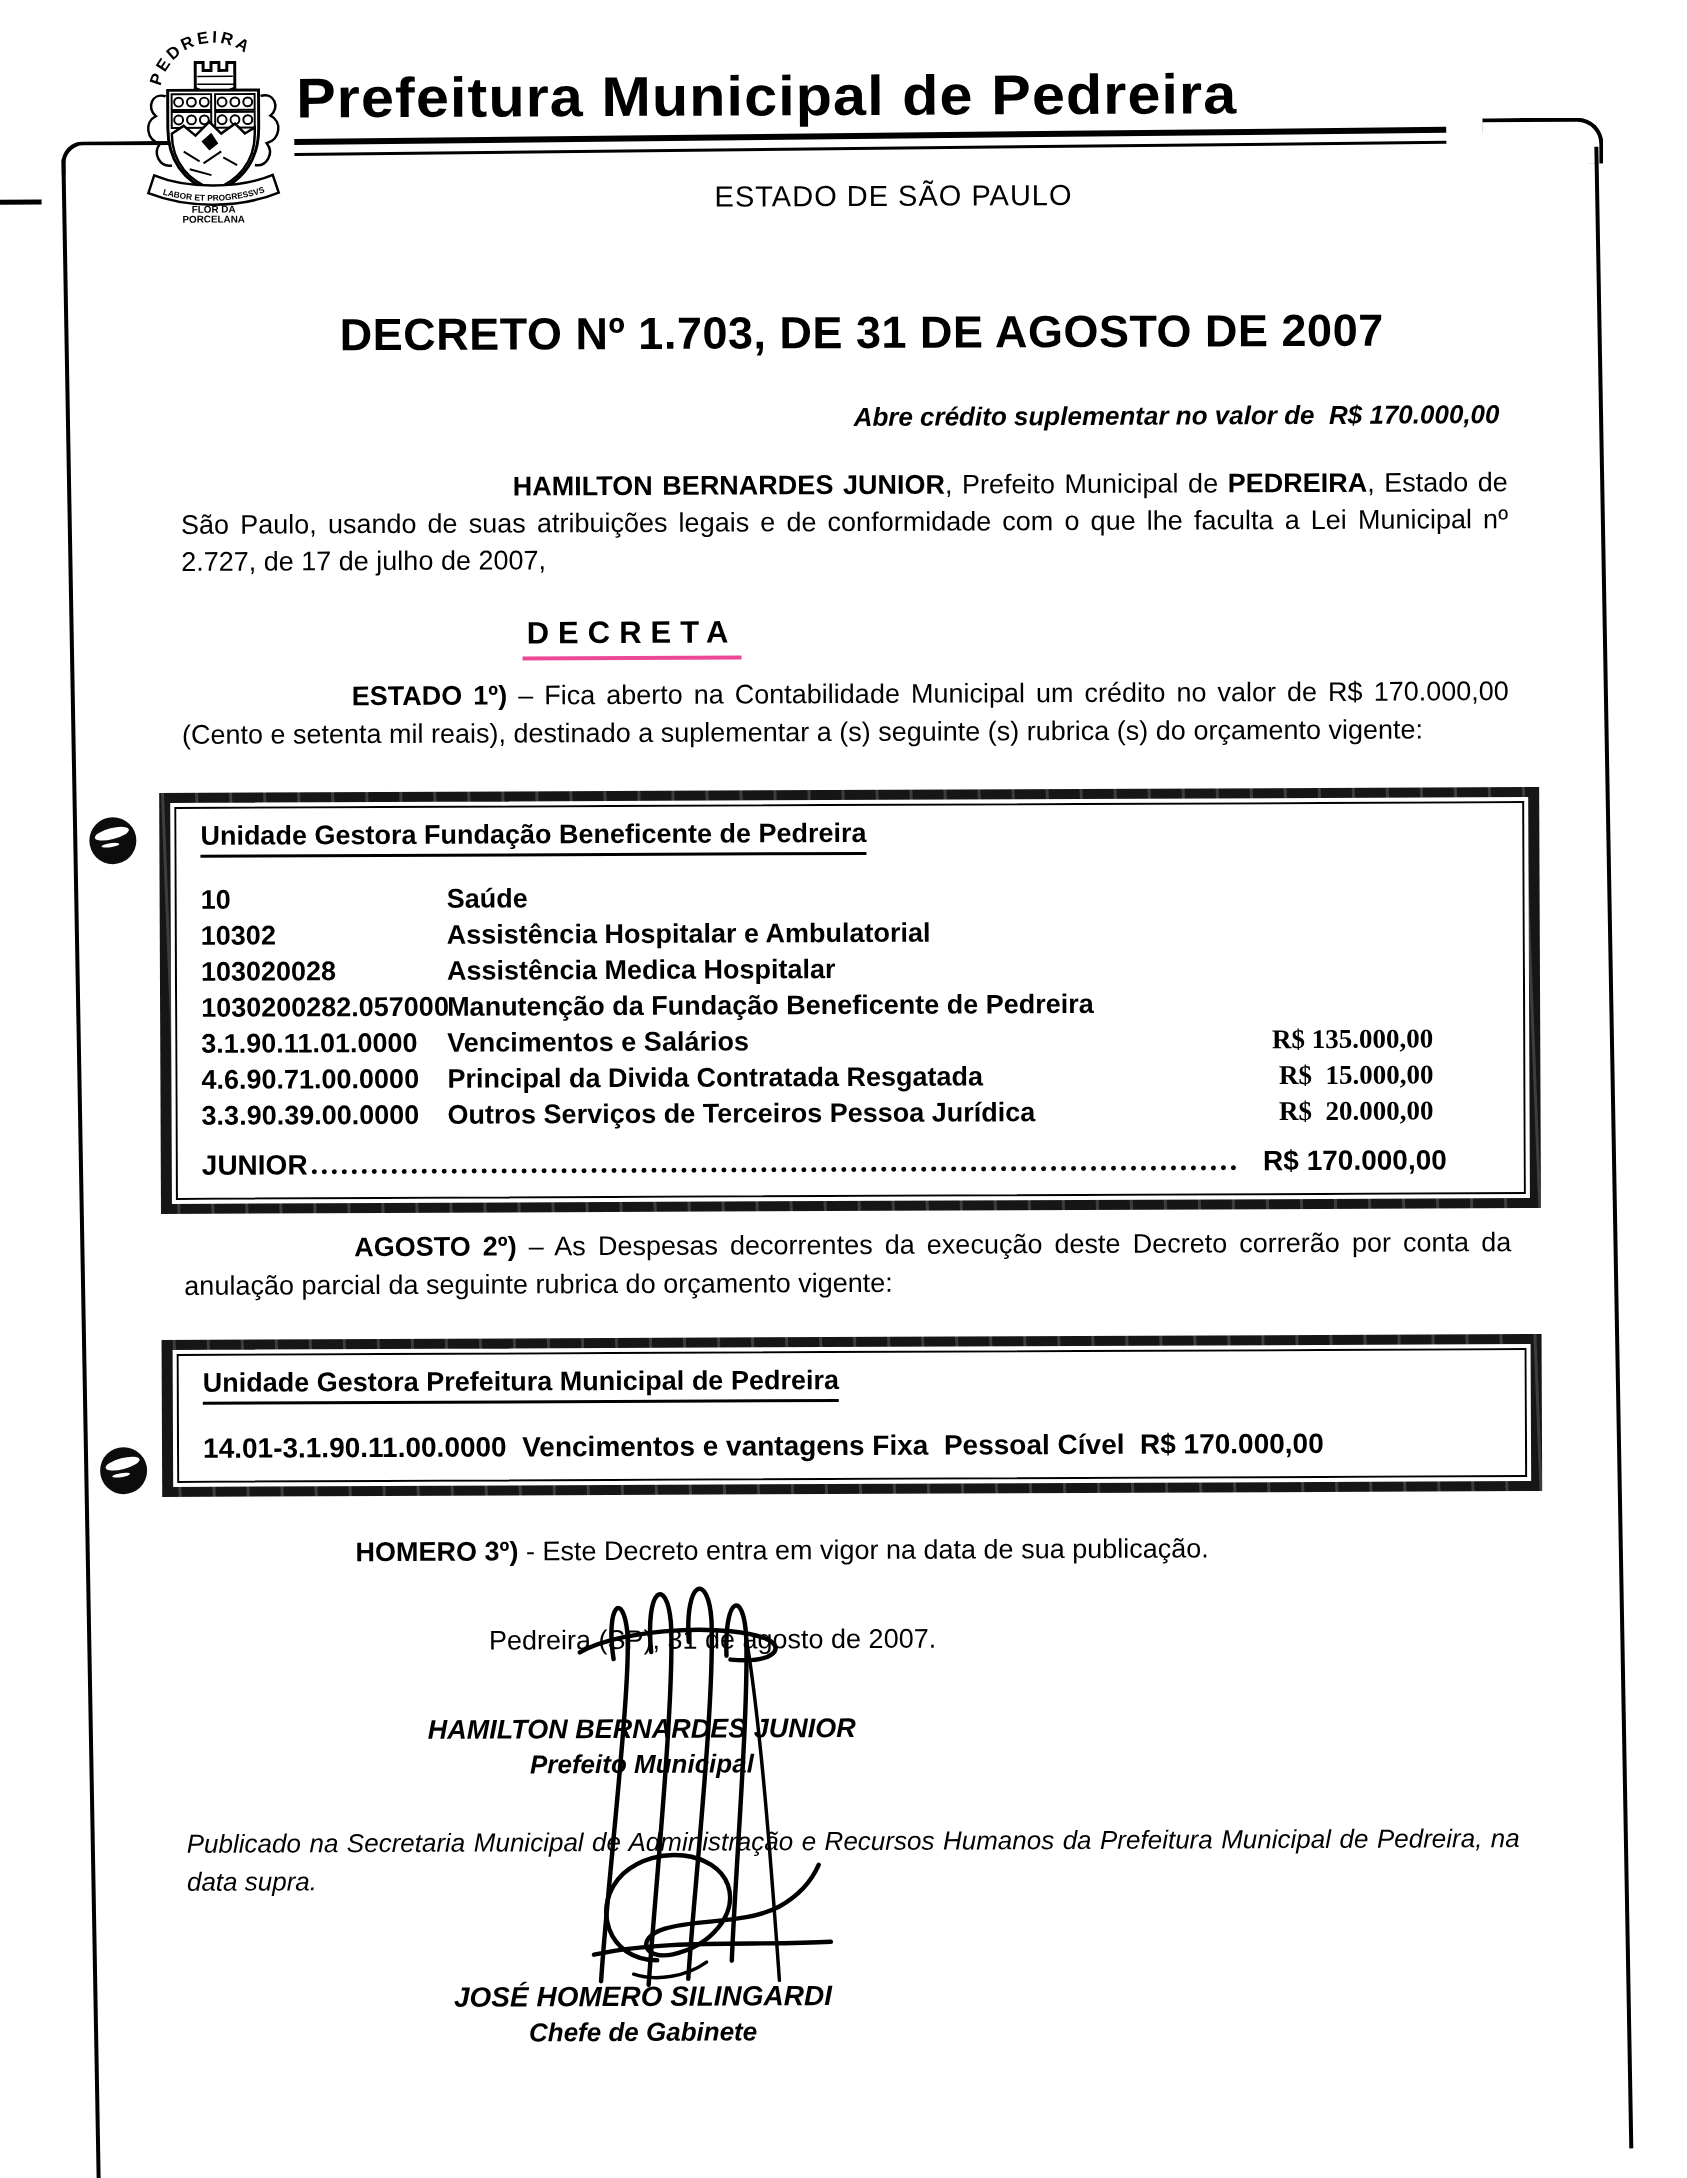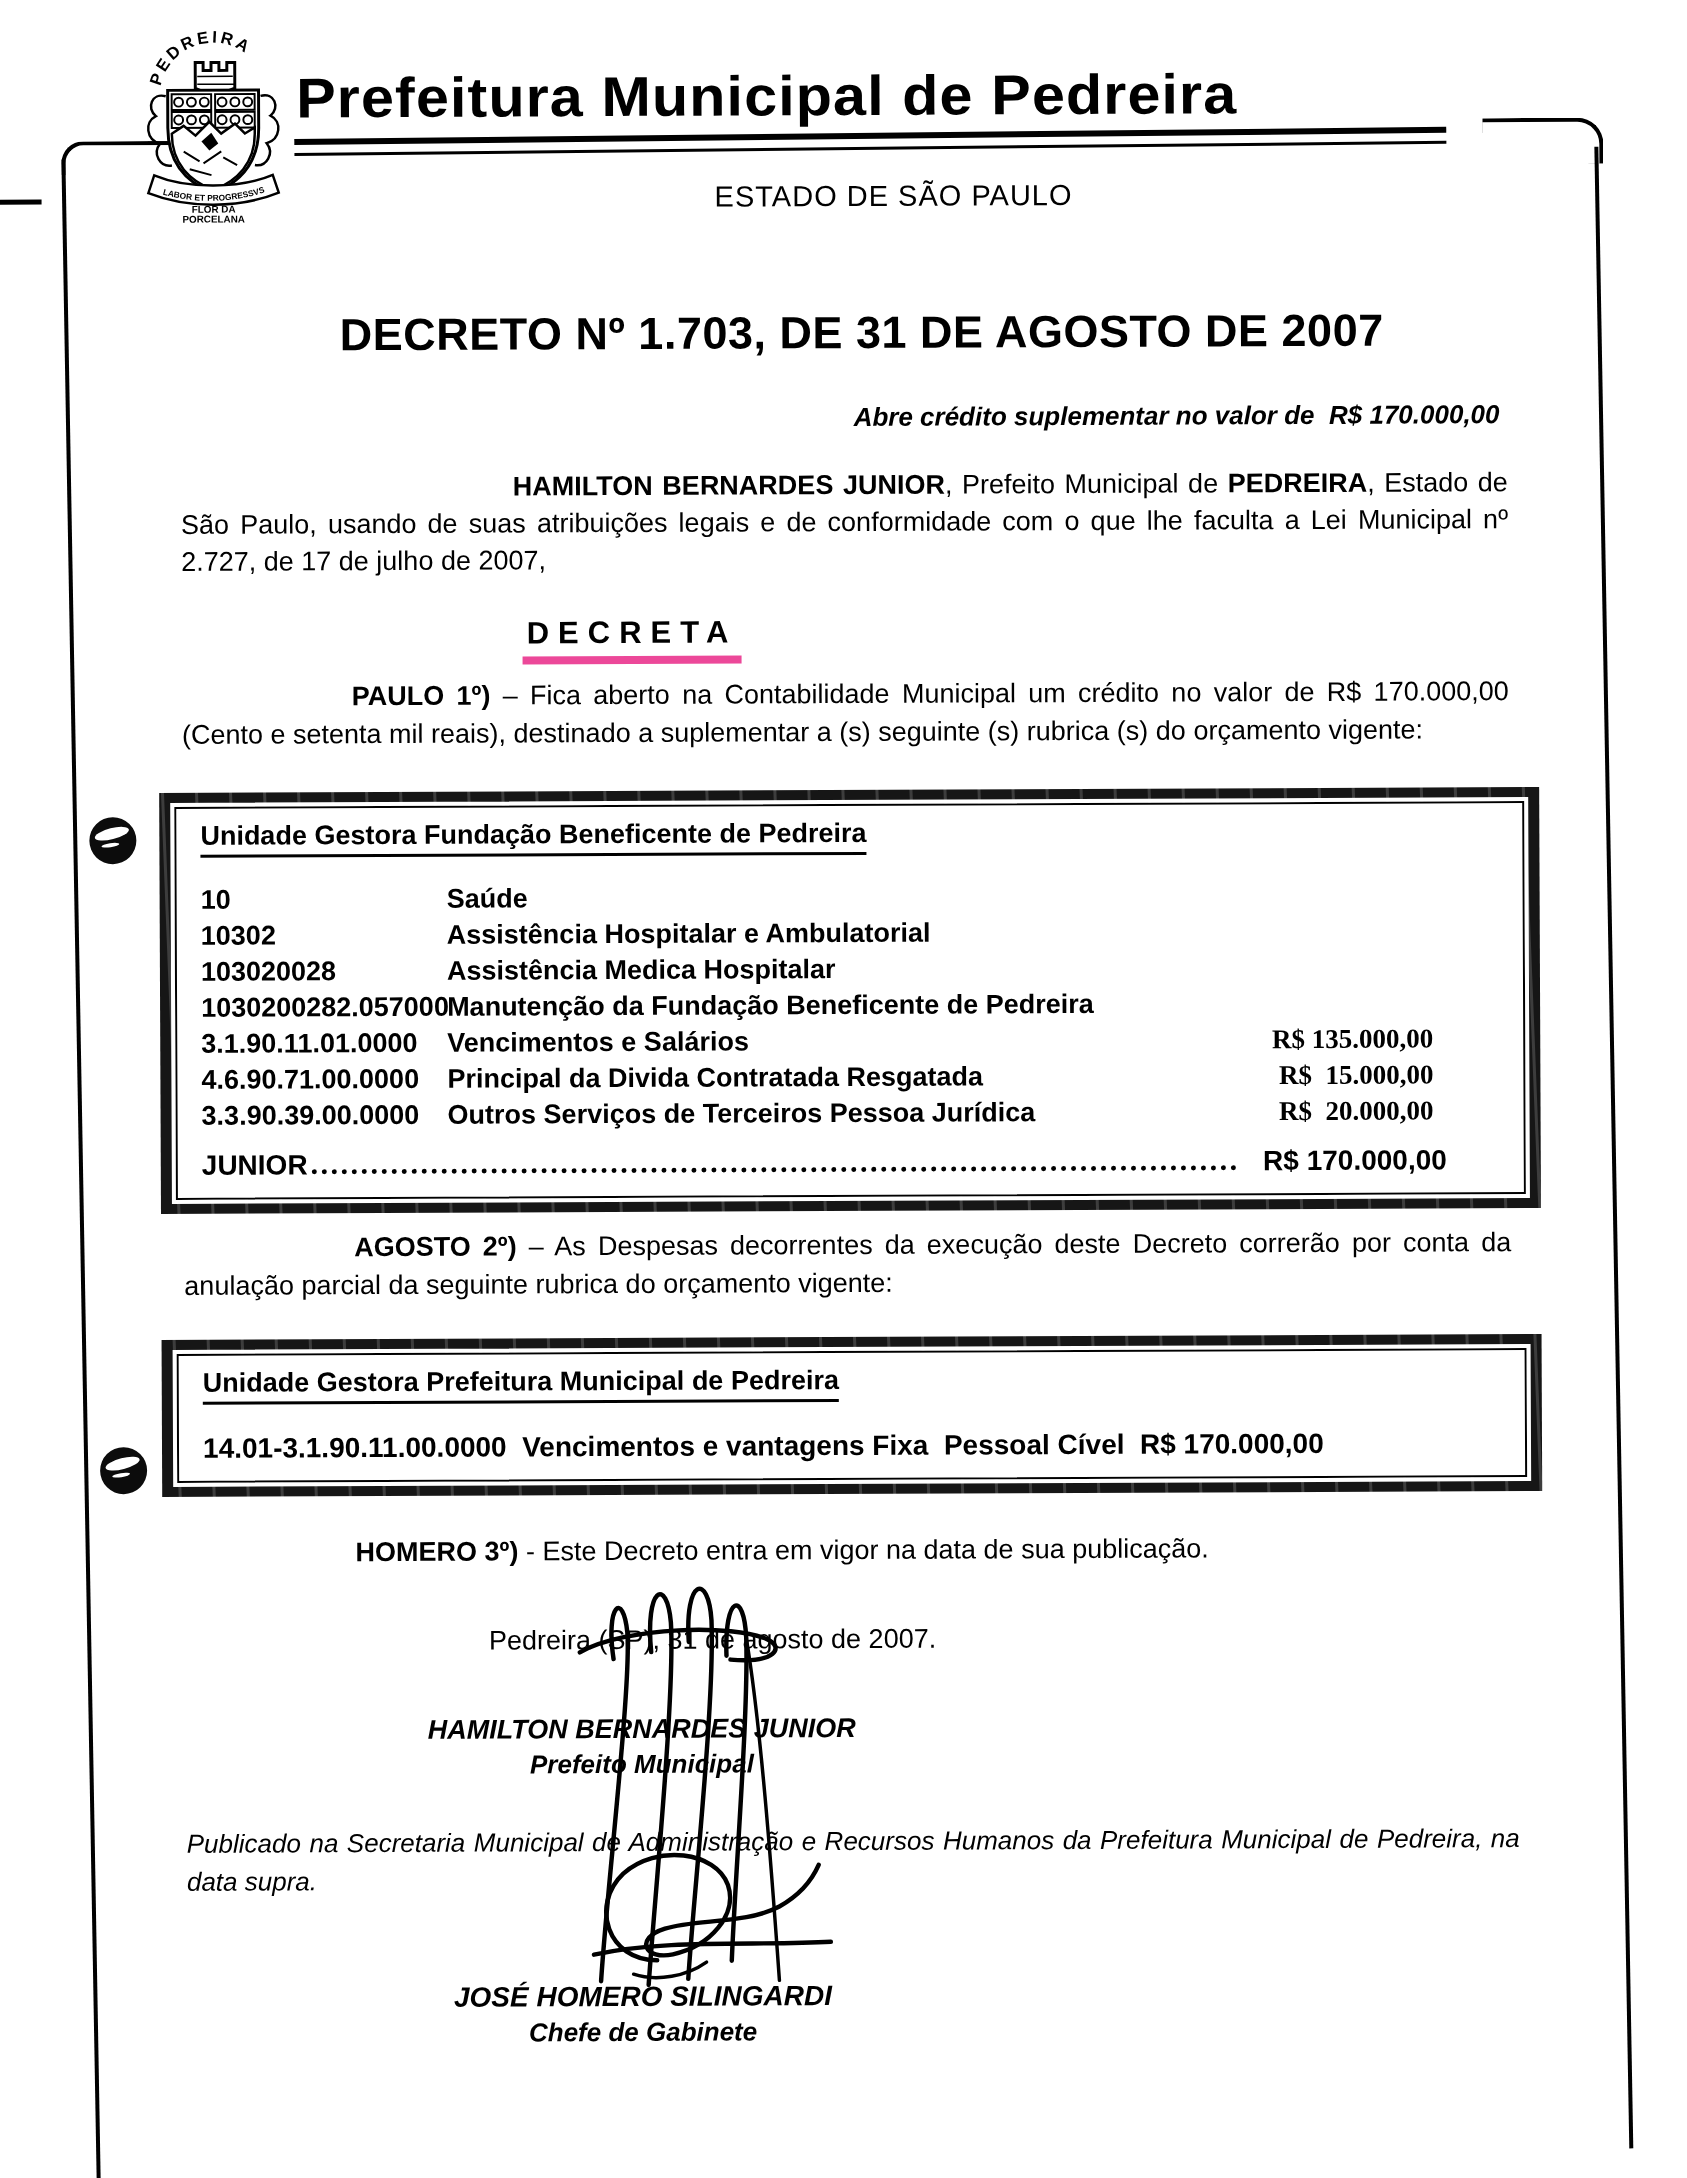--- a/index.html
+++ b/index.html
@@ -67,21 +67,21 @@
     font-size:26px; font-style:italic; font-weight:600; white-space:pre;
   }
   .body-par {
     position:absolute; left:180px; width:1327px;
     font-size:27px; line-height:37px; text-align:justify;
   }
   .preamble { top:467px; text-indent:332px; }
   .decreta-wrap { position:absolute; left:180px; top:614px; width:901px; text-align:center; }
   .decreta {
     display:inline-block; font-size:31px; font-weight:bold; letter-spacing:9px;
-    border-bottom:8px solid #ec4899; padding:0 4px 5px 4px;
+    border-bottom:4px solid #ec4899; padding:0 4px 5px 4px;
   }
   .artigo1 { top:675px; text-indent:170px; line-height:38px; }
   .artigo2 { top:1226px; text-indent:170px; line-height:38px; }
   .artigo3 { top:1531px; text-indent:170px; line-height:38px; }
   .b { font-weight:bold; }
 
   
   .box-outer {
     position:absolute; left:157px; width:1380px;
     background:repeating-linear-gradient(88deg,#161616 0 16px,#3d3d3d 17px 19px,#161616 20px 34px);
@@ -193,21 +193,21 @@
 
     <div class="decree-title">DECRETO Nº 1.703, DE 31 DE AGOSTO DE 2007</div>
     <div class="decree-summary">Abre crédito suplementar no valor de  R$ 170.000,00</div>
 
     <div class="body-par preamble"><span class="b">HAMILTON BERNARDES JUNIOR</span><span>, Prefeito Municipal de </span><span class="b">PEDREIRA</span><span>, Estado de São Paulo, usando de suas atribuições legais e de conformidade com o que lhe faculta a Lei Municipal nº 2.727, de 17 de julho de 2007,</span></div>
 
     <div class="decreta-wrap">
       <span class="decreta">DECRETA</span>
     </div>
 
-    <div class="body-par artigo1"><span class="b">PAULO 1º)</span><span> – Fica aberto na  Contabilidade Municipal um crédito no valor de R$ 170.000,00 (Cento e setenta mil reais), destinado a suplementar a (s) seguinte (s) rubrica (s) do orçamento vigente:</span></div>
+    <div class="body-par artigo1"><span class="b">ESTADO 1º)</span><span> – Fica aberto na  Contabilidade Municipal um crédito no valor de R$ 170.000,00 (Cento e setenta mil reais), destinado a suplementar a (s) seguinte (s) rubrica (s) do orçamento vigente:</span></div>
 
     <div class="box-outer box1">
       <div class="box-inner">
         <span class="box-heading">Unidade Gestora Fundação Beneficente de Pedreira</span>
         <div class="box-rows">
           <div class="brow">
               <span class="code">10</span>
               <span class="desc">Saúde</span>
               <span class="val"></span>
             </div>

